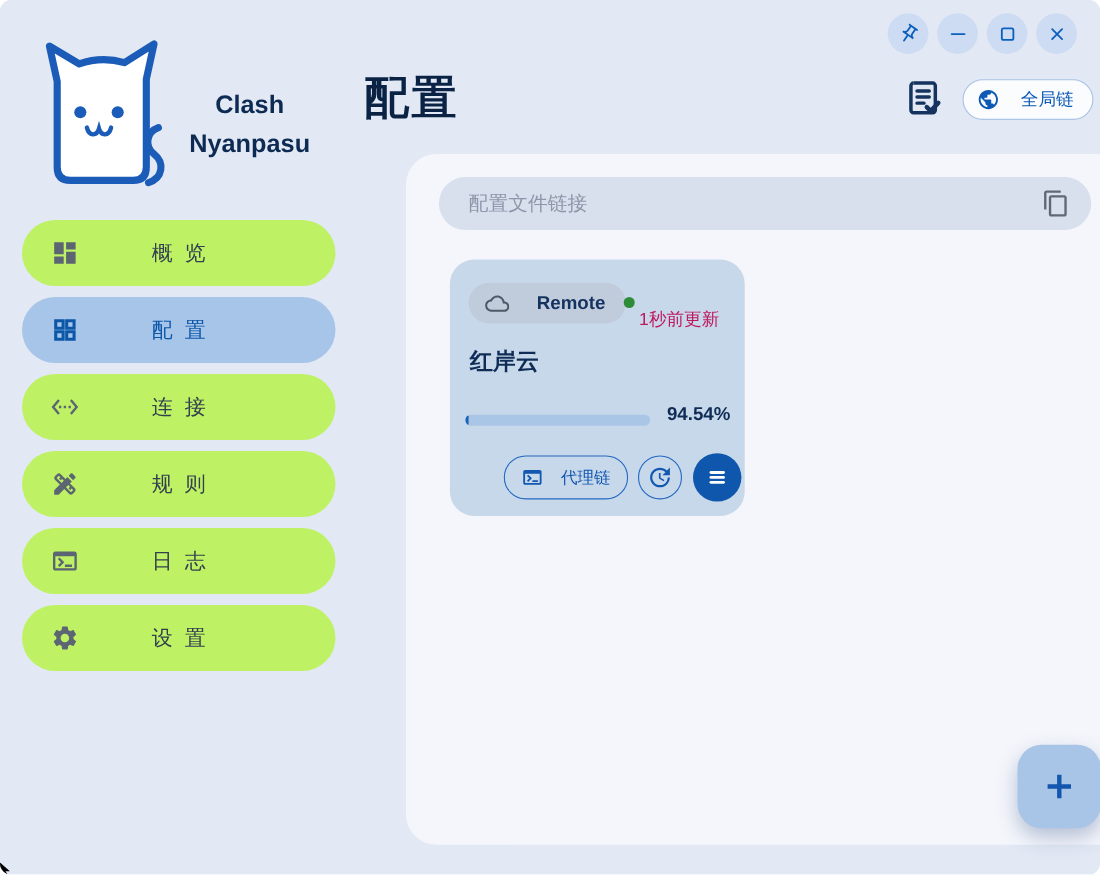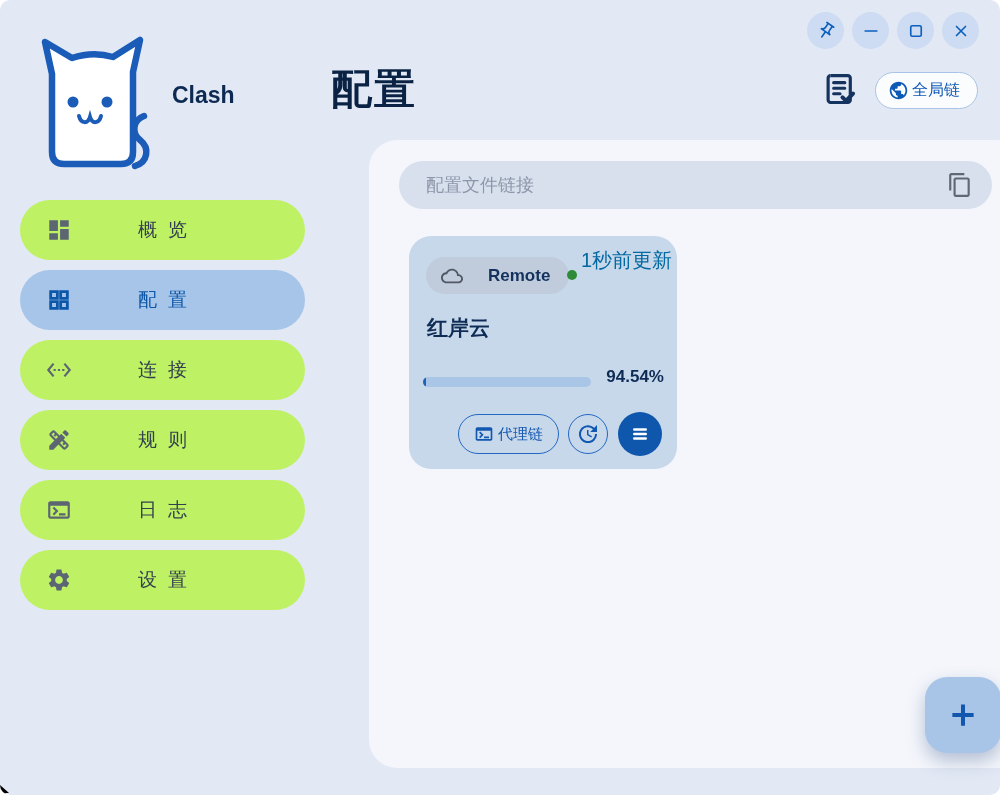--- a/index.html
+++ b/index.html
@@ -20,41 +20,41 @@
   .nav-item{position:relative;height:60px;margin-bottom:10px;border-radius:30px;background:#bef264;display:flex;align-items:center;justify-content:center;cursor:pointer;}
   .nav-item .nav-icon{position:absolute;left:26px;top:17px;width:26px;height:26px;color:#5c6673;}
   .nav-item .nav-label{font-size:19px;color:#33404f;letter-spacing:11px;text-indent:11px;}
   .nav-item.selected{background:#a6c5e8;}
   .nav-item.selected .nav-icon{color:#0d57a9;}
   .nav-item.selected .nav-label{color:#0d57a9;}
 
   
   .page-title{position:absolute;left:331px;top:62px;font-size:41px;font-weight:bold;color:#0a2344;letter-spacing:2px;}
   .doc-check-btn{position:absolute;left:820px;top:70px;width:40px;height:40px;border:none;background:transparent;color:#15335f;cursor:pointer;padding:0;}
-  .global-chain-btn{position:absolute;left:875px;top:72px;height:37px;border-radius:19px;background:#fbfcfe;border:1px solid #a9c4e4;color:#0d59b6;display:flex;align-items:center;gap:3px;padding:0 17px 0 12px;font-size:16px;cursor:pointer;}
+  .global-chain-btn{position:absolute;left:875px;top:72px;height:37px;border-radius:19px;background:#fbfcfe;border:1px solid #a9c4e4;color:#0d59b6;display:flex;align-items:center;gap:19px;padding:0 17px 0 12px;font-size:16px;cursor:pointer;}
 
   
   .panel{position:absolute;left:325px;top:140px;width:655px;height:628px;background:#f4f6fb;border-radius:28px;margin-left:44px;}
   .url-input{position:absolute;left:30px;top:21px;width:593px;height:48px;border-radius:24px;background:#d8e0ee;border:none;box-sizing:border-box;padding:0 60px 0 27px;font-size:18px;color:#31405a;font-family:inherit;outline:none;}
   .url-input::placeholder{color:#8d97a9;}
   .paste-icon-btn{position:absolute;left:578px;top:32px;width:26px;height:26px;border:none;background:transparent;color:#606876;cursor:pointer;padding:0;}
 
   
   .card{position:absolute;left:40px;top:96px;width:268px;height:233px;border-radius:22px;background:#c8d8eb;cursor:pointer;}
   .chip{position:absolute;left:17px;top:21px;height:37px;border-radius:19px;background:#c0cbdc;display:flex;align-items:center;gap:25px;padding:0 19px 0 15px;}
   .chip-icon{color:#4f5863;display:flex;}
   .chip-label{font-size:17px;font-weight:bold;color:#13325e;}
   .updated-dot{position:absolute;left:158px;top:34px;width:10px;height:10px;border-radius:50%;background:#2e8b37;}
-  .updated-text{position:absolute;left:172px;top:11px;width:92px;font-size:20px;color:#0369a1;white-space:nowrap;overflow:hidden;}
+  .updated-text{position:absolute;left:172px;top:44px;width:92px;font-size:16px;color:#be185d;white-space:nowrap;overflow:hidden;}
   .card-name{position:absolute;left:18px;top:78px;font-size:21px;font-weight:bold;color:#0e2c55;font-family:Liberation Serif, serif;}
   .progress-track{position:absolute;left:14px;top:141px;width:168px;height:10px;border-radius:5px;background:#a9c6e6;overflow:hidden;}
   .progress-fill{height:100%;border-radius:5px;background:#1c64b8;width:2%;}
   .usage-pct{position:absolute;right:13px;top:131px;font-size:17px;font-weight:bold;color:#0e2c55;}
   .card-actions{position:absolute;left:49px;top:176px;display:flex;align-items:center;gap:9px;}
-  .proxy-chain-btn{height:40px;border-radius:20px;border:1.5px solid #2268c2;background:transparent;color:#1257b0;display:flex;align-items:center;gap:4px;padding:0 15px;font-size:15px;cursor:pointer;}
+  .proxy-chain-btn{height:40px;border-radius:20px;border:1.5px solid #2268c2;background:transparent;color:#1257b0;display:flex;align-items:center;gap:16px;padding:0 15px;font-size:15px;cursor:pointer;}
   .refresh-btn{width:40px;height:40px;border-radius:50%;border:1.5px solid #2268c2;background:transparent;color:#1257b0;display:flex;align-items:center;justify-content:center;cursor:pointer;padding:0;}
   .menu-btn{width:44px;height:44px;border-radius:50%;border:none;background:#0e57ad;color:#ffffff;display:flex;align-items:center;justify-content:center;cursor:pointer;padding:0;margin-left:1px;}
 
   
   .fab{position:absolute;left:556px;top:537px;width:76px;height:76px;border-radius:22px;background:#a8c4e7;border:none;display:flex;align-items:center;justify-content:center;color:#1256ad;cursor:pointer;box-shadow:0 8px 18px rgba(60,90,140,0.35);}
 
   
   .cursor{position:absolute;left:0px;top:783px;width:12px;height:12px;color:#000;}
 </style>
 </head>
@@ -101,20 +101,21 @@
         <svg width="122" height="136" viewBox="0 0 122 136">
           <path d="M99 130 C112 126 114 112 104 104 C95 97 97 84 108 80" fill="none" stroke="#1b5cb8" stroke-width="6.5" stroke-linecap="round"></path>
           <path d="M28 128 Q16 128 16 116 L16 38 L9 6 L36 22 Q57 15 77 21 L104 4 L97 36 L97 116 Q97 128 85 128 Z" fill="#ffffff" stroke="#1b5cb8" stroke-width="6.5" stroke-linejoin="round"></path>
           <circle cx="37" cy="66" r="5.5" fill="#1b5cb8"></circle>
           <circle cx="71" cy="66" r="5.5" fill="#1b5cb8"></circle>
           <path d="M43 80 C45 88 52 88 54 81 C56 88 63 88 65 80" fill="none" stroke="#1b5cb8" stroke-width="4" stroke-linecap="round"></path>
         </svg>
       </span>
       <div class="logo-text">
         <div>Clash</div>
+        <div>Nyanpasu</div>
       </div>
     </div>
 
     <div class="nav">
       <div class="nav-item">
         <span class="nav-icon">
           <svg width="26" height="26" viewBox="0 0 24 24">
               <path fill="currentColor" d="M3 13h8V3H3v10zm0 8h8v-6H3v6zm10 0h8V11h-8v10zm0-18v6h8V3h-8z"></path>
             </svg>
         </span>

